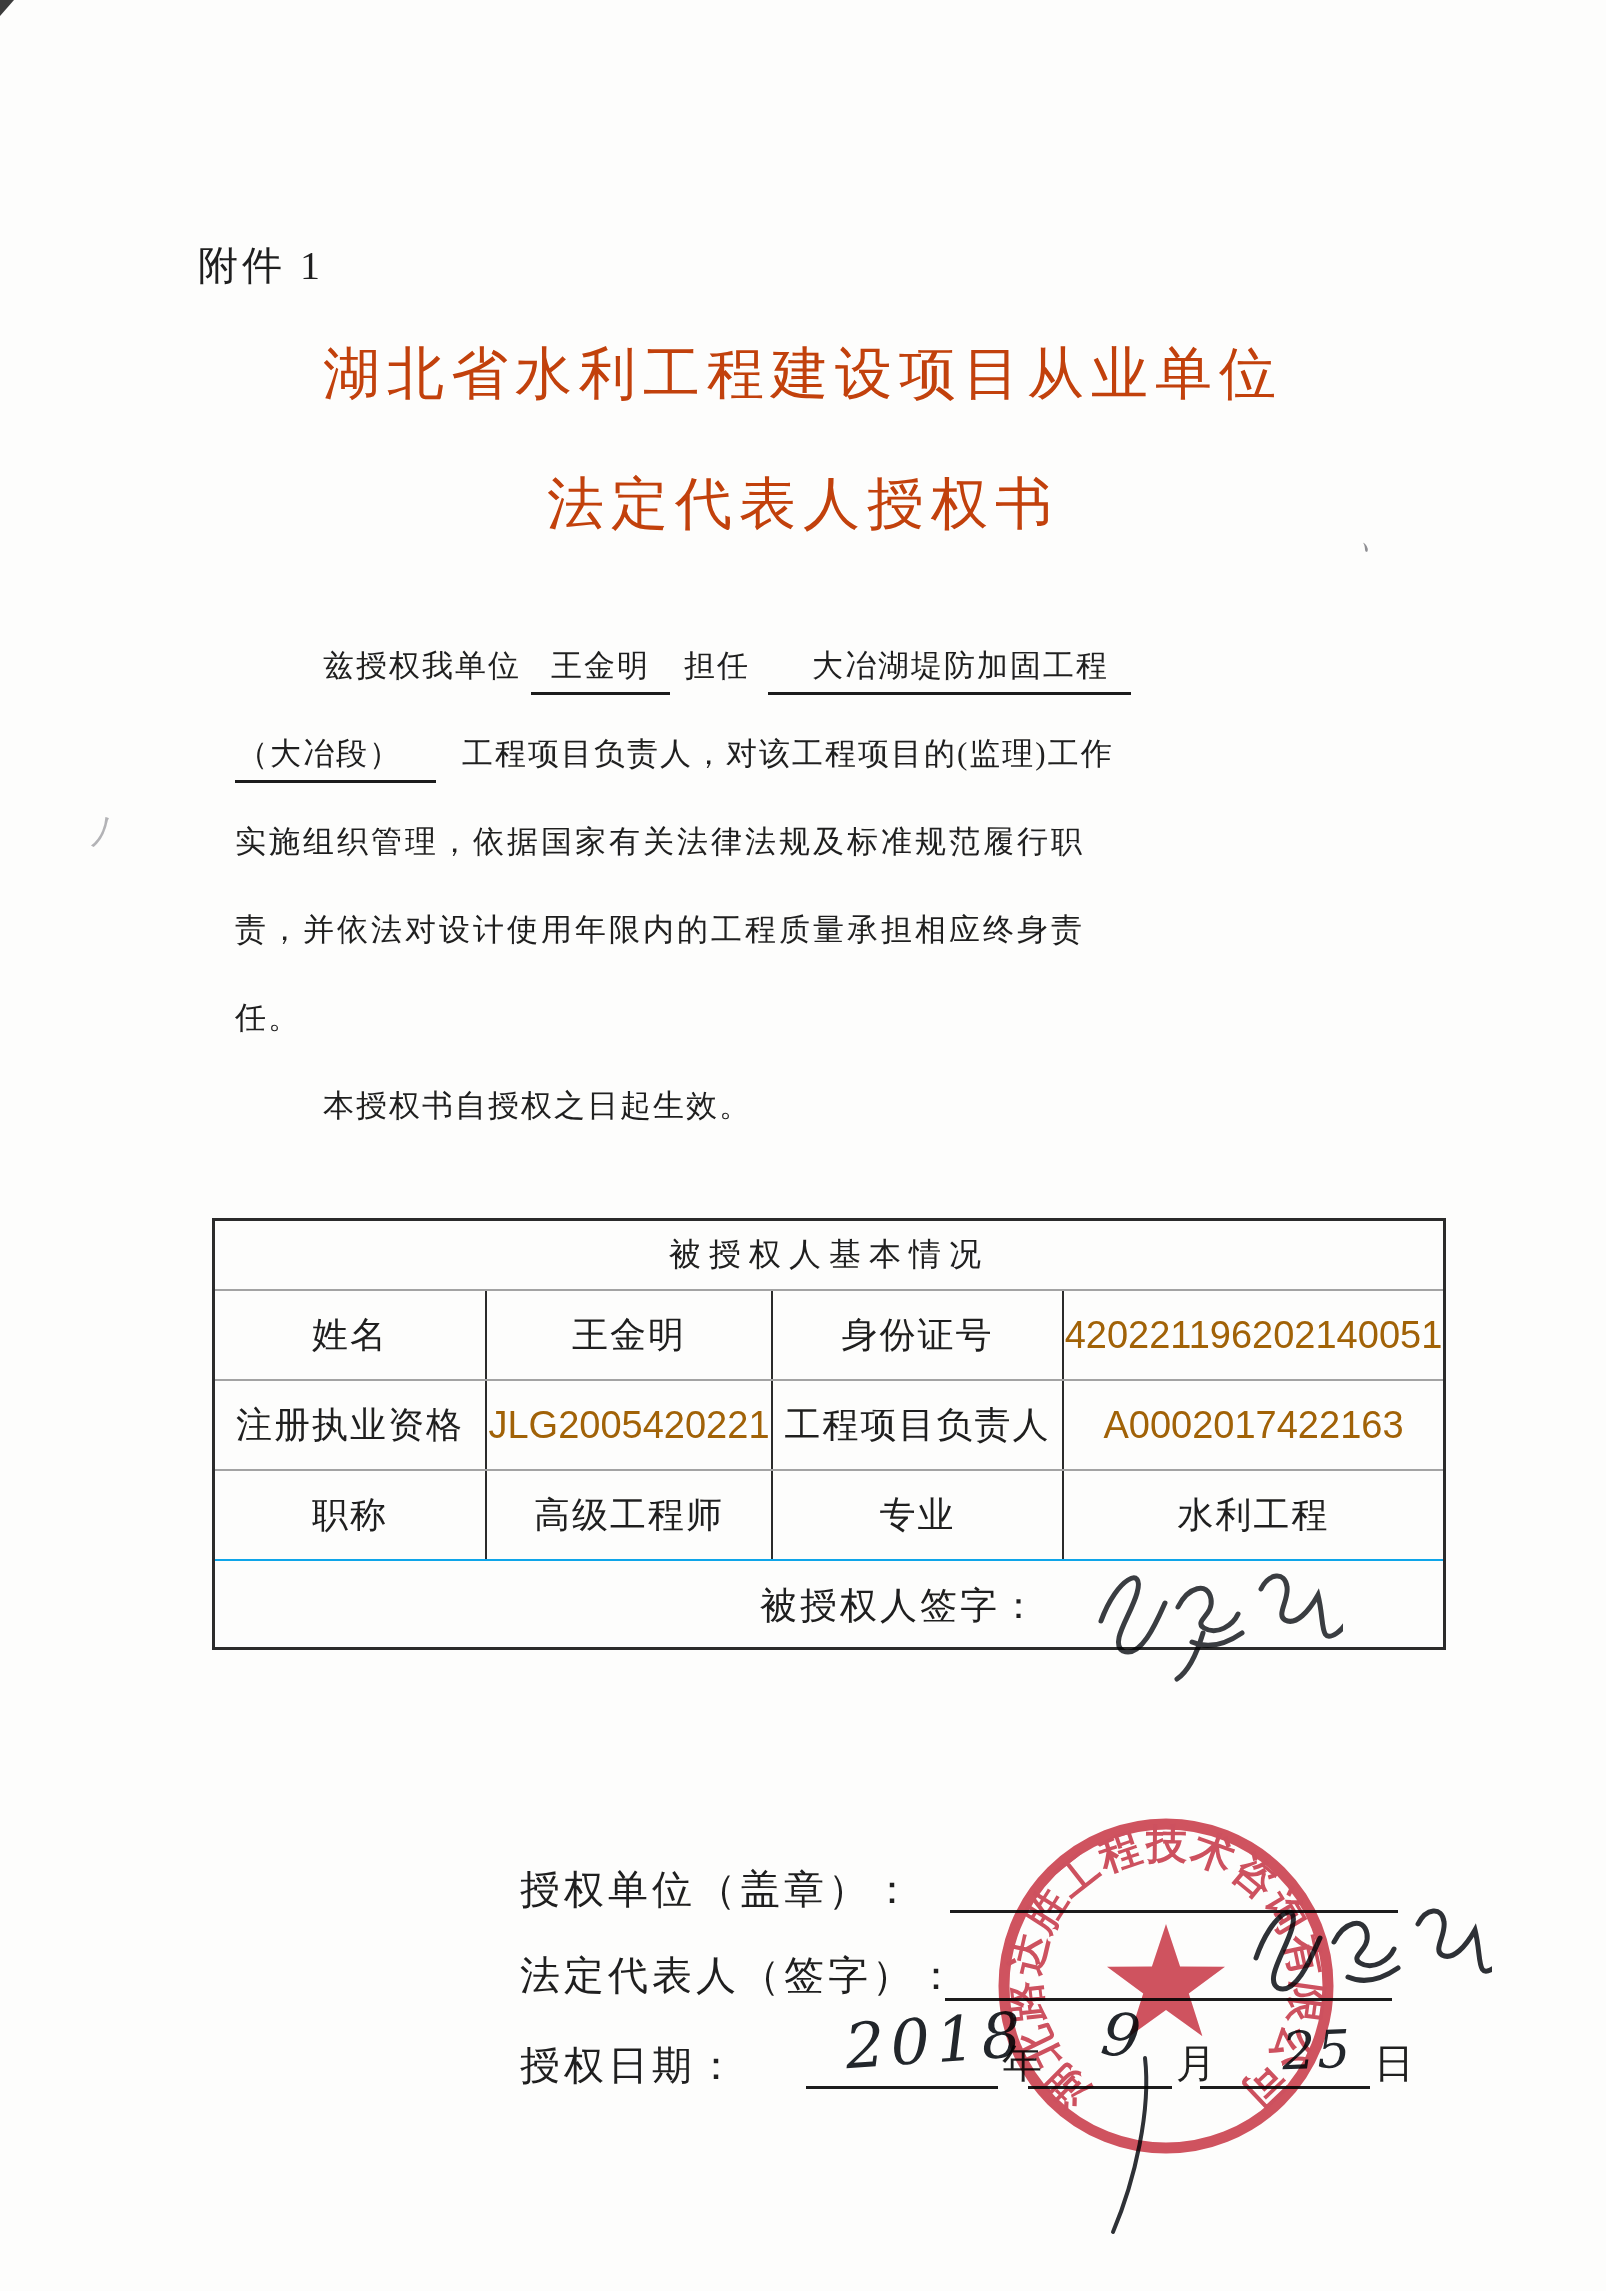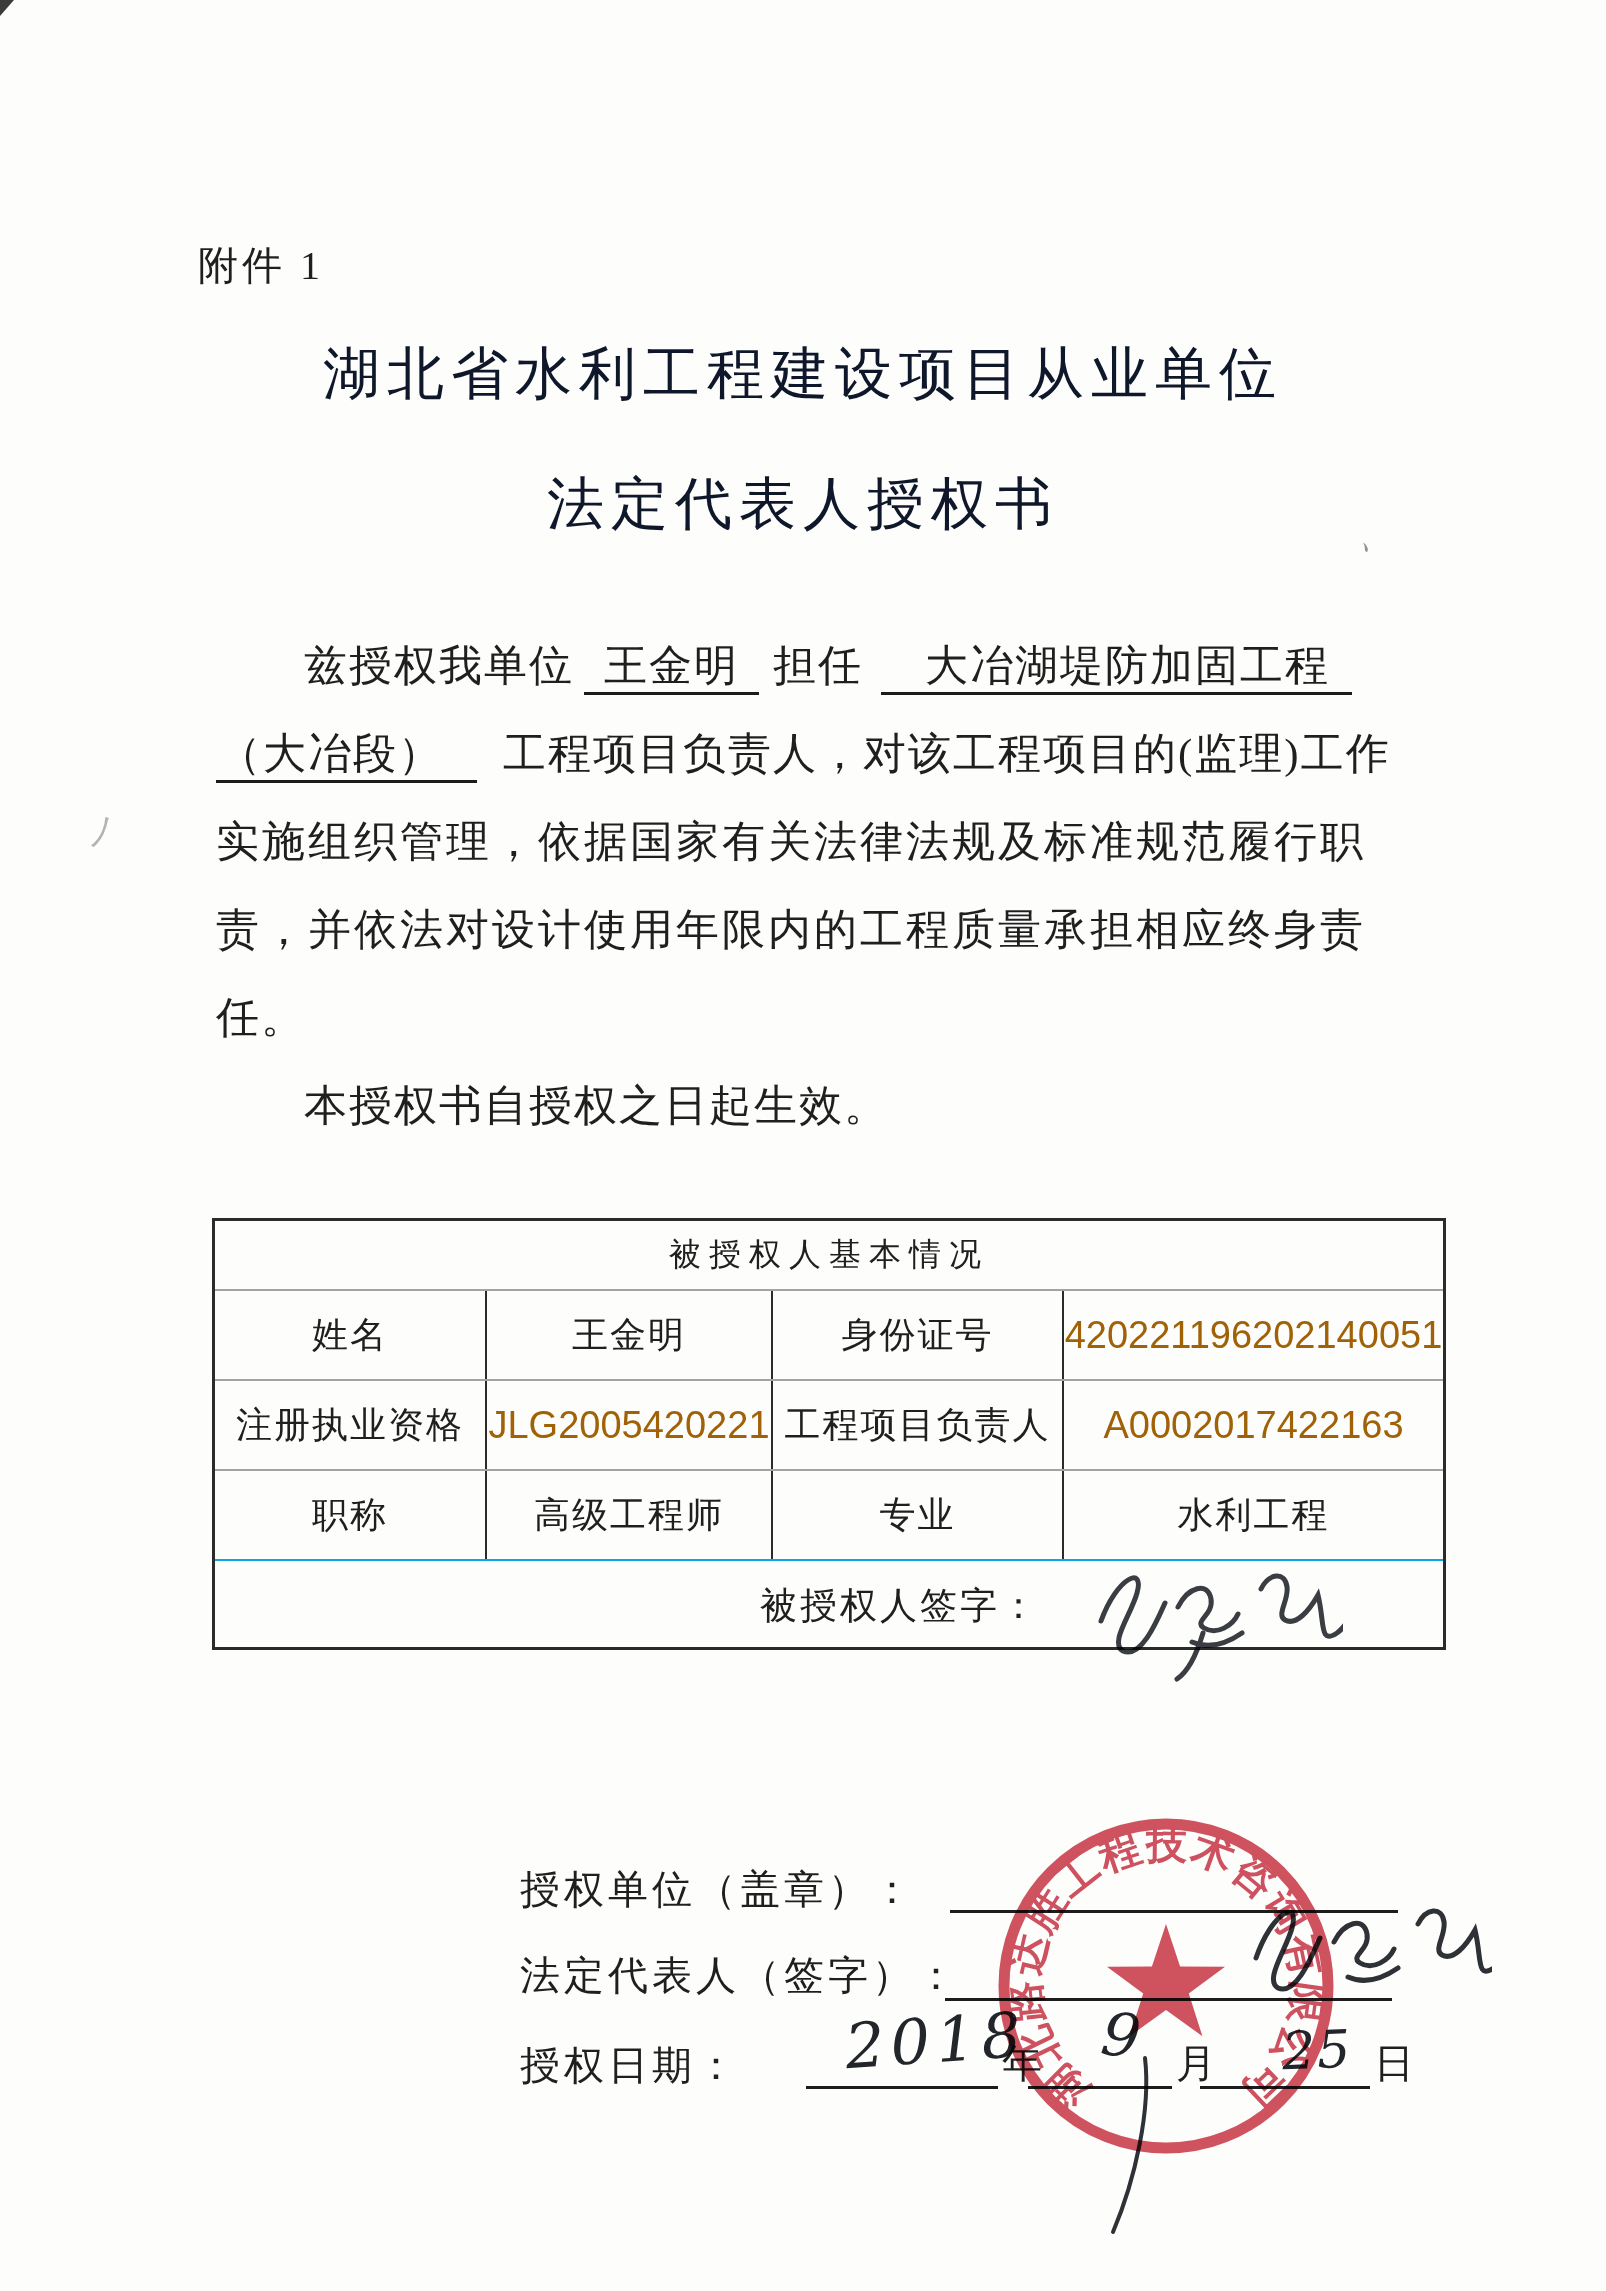--- a/index.html
+++ b/index.html
@@ -8,25 +8,25 @@
     width:1606px;height:2291px;
     margin:0 auto;
     background:#fdfdfc;
     overflow:hidden;
     font-family:"Liberation Serif","DejaVu Serif",serif;
     color:#1f1f1f;
   }
   .abs{position:absolute;}
   
   .attachment{left:198px;top:238px;font-size:40px;letter-spacing:4px;}
-  .title{left:0;right:0;text-align:center;font-size:57px;letter-spacing:7px;color:#0f172a;}
+  .title{left:0;right:0;text-align:center;font-size:57px;letter-spacing:7px;color:#c2410c;}
   .title1{top:336px;}
   .title2{top:466px;}
   
-  .body-block{left:216px;top:622px;width:1214px;font-size:43px;letter-spacing:2px;line-height:88px;}
+  .body-block{left:235px;top:622px;width:1214px;font-size:31px;letter-spacing:2px;line-height:88px;}
   .body-block p{margin:0;white-space:nowrap;}
   .indent{padding-left:88px;}
   .just{letter-spacing:3px;}
   .fill-ul{border-bottom:3px solid #1c1c1c;display:inline-block;line-height:52px;}
   .ul-name{padding:0 20px;margin:0 14px 0 10px;}
   .ul-proj{padding:0 22px 0 44px;margin-left:18px;}
   .ul-proj2{padding:0 34px 0 2px;margin-right:26px;}
   
   .info-table{left:212px;top:1218px;width:1228px;border:3px solid #2b2b2b;background:transparent;}
   .t-title{height:68px;display:flex;align-items:center;justify-content:center;

